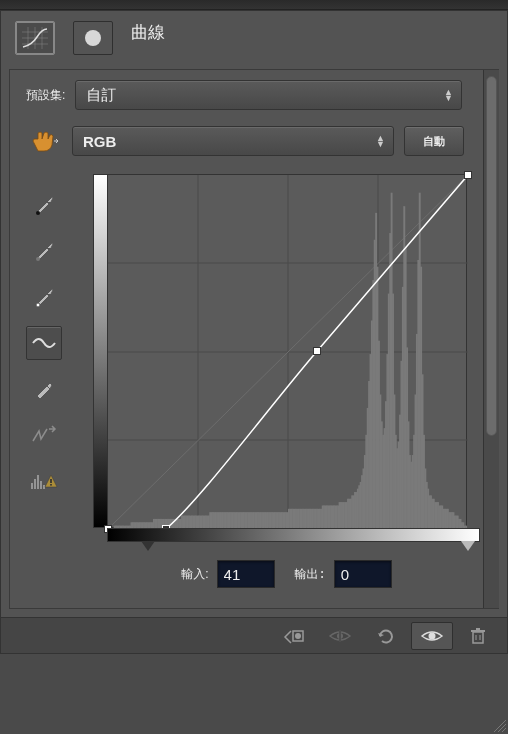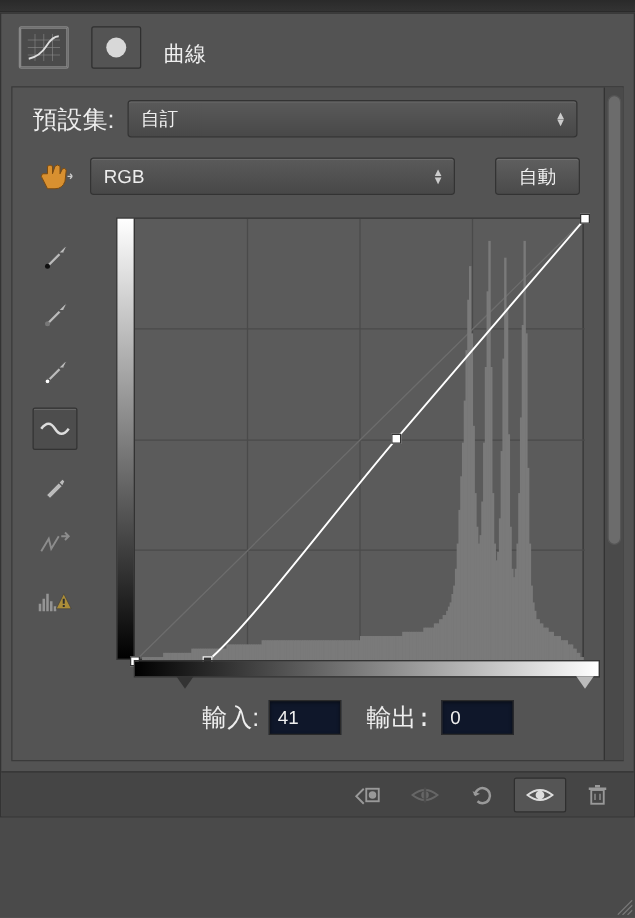--- a/index.html
+++ b/index.html
@@ -39,21 +39,21 @@
     display:flex;align-items:center;
   }
   .header-spacer { flex: 1; }
   .header-btn {
     width: 24px; height: 24px;
     color: #aaa;
     display:flex;align-items:center;justify-content:center;
     margin-right: 4px;
   }
   .title-row {
-    display:flex; align-items:flex-end; gap:18px;
+    display:flex; align-items:flex-start; gap:18px;
     padding: 10px 14px 6px 14px;
   }
   .icon-box {
     width: 40px; height: 34px;
     border: 1px solid #2f2f2f;
     background: #545454;
     display:flex;align-items:center;justify-content:center;
     border-radius: 2px;
   }
   .icon-box.active { border-color:#888; box-shadow: inset 0 0 0 1px #888; background:#4b4b4b;}
@@ -62,21 +62,21 @@
     margin: 8px 8px 0 8px;
     border: 1px solid #3a3a3a;
     background: #545454;
     position: relative;
     padding-bottom: 10px;
   }
   .row {
     display:flex; align-items:center; gap:10px;
     padding: 10px 16px;
   }
-  .label { font-size: 20px; color:#eee; }
+  .label { font-size: 12px; color:#eee; }
   .select {
     flex:1;
     height: 30px;
     background: linear-gradient(#5a5a5a,#484848);
     border: 1px solid #333;
     border-radius: 3px;
     display:flex;align-items:center;
     padding: 0 10px;
     color:#eee;
     box-shadow: inset 0 1px 0 #6a6a6a;
@@ -85,24 +85,23 @@
   }
   .select .arrows {
     position:absolute; right:8px; top:50%; transform:translateY(-50%);
     display:flex;flex-direction:column;line-height:6px;font-size:9px;color:#ccc;
   }
   .btn {
     height: 30px;
     padding: 0 18px;
     background: linear-gradient(#5f5f5f,#4a4a4a);
     border:1px solid #333;border-radius:3px;
-    color:#eee;font-size:15px;
+    color:#eee;font-size:11px;
     display:flex;align-items:center;justify-content:center;
     box-shadow: inset 0 1px 0 #6f6f6f;
-    margin-left: 22px;
   }
   .main-area {
     display:flex;
     padding: 0 12px;
     gap: 15px;
   }
   .tool-col {
     width: 44px;
     display:flex;flex-direction:column;gap:12px;
     padding-top: 20px;
@@ -231,21 +230,21 @@
     </div>
 
     <div class="row">
       <span class="label">預設集:</span>
       <div class="select" style="margin-right:20px;">
         <span>自訂</span>
         <span class="arrows">▲<br>▼</span>
       </div>
     </div>
 
-    <div class="row" style="padding-top:4px;">
+    <div class="row" style="padding-top:4px;font-weight:bold;">
       <div class="tool" style="width:36px;color:#e0a030;">
         <svg width="28" height="24" viewBox="0 0 28 24">
             <path d="M4 14 Q2 12 4 10 L8 10 L8 4 Q10 2 12 4 L12 10 L14 4 Q16 2 18 4 L18 10 L20 6 Q22 5 23 7 L22 16 Q20 22 14 22 L8 22 Z" fill="#d89030" stroke="#7a4a10" stroke-width="0.8"></path>
             <path d="M24 12 L28 12 M26 10 L28 12 L26 14" stroke="#ccc" fill="none"></path>
           </svg>
       </div>
       <div class="select">
         <span>RGB</span>
         <span class="arrows">▲<br>▼</span>
       </div>

